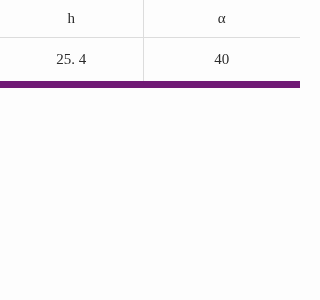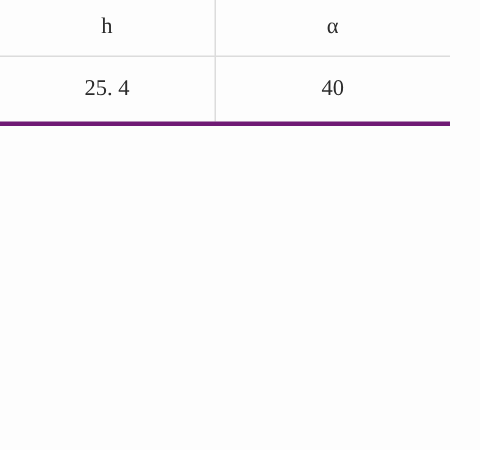--- a/index.html
+++ b/index.html
@@ -49,21 +49,21 @@
     height: 37px;
     line-height: 37px;
     font-size: 15px;
   }
   table.data-table tbody td {
     height: 42.5px;
     line-height: 42.5px;
     font-size: 15px;
   }
   table.data-table tbody tr:last-child td {
-    border-bottom: 3px solid #701a75;
+    border-bottom: 7px solid #701a75;
   }
   .cell-text {
     display: inline;
   }
 </style>
 </head>
 <body>
 
 <div class="table-wrap">
   <table class="data-table">

